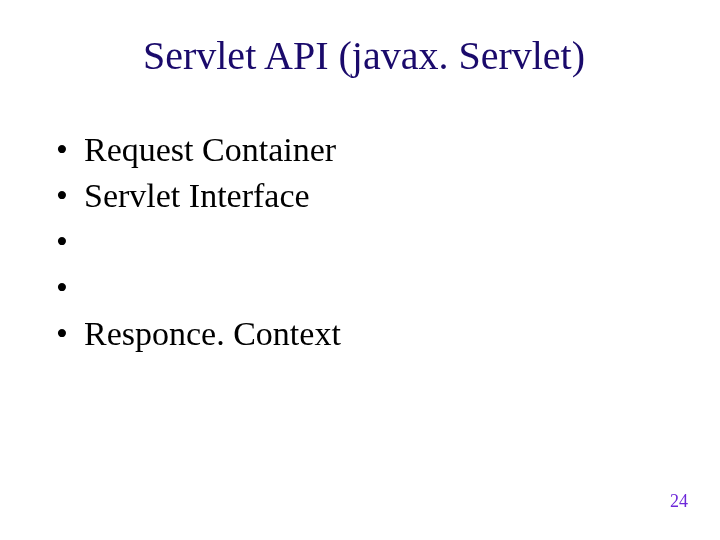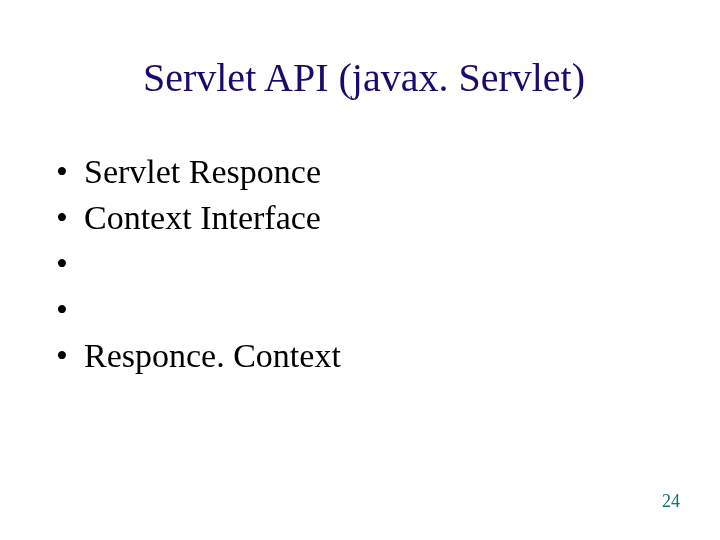--- a/index.html
+++ b/index.html
@@ -7,21 +7,21 @@
       width: 720px;
       height: 540px;
       background: #ffffff;
       font-family: "Times New Roman", Times, serif;
       position: relative;
       overflow: hidden;
     }
     .slide {
       width: 100%;
       height: 100%;
-      padding: 46px 40px 30px 48px;
+      padding: 24px 40px 30px 48px;
       position: relative;
     }
     .title {
       color: #1a0a6b;
       font-size: 40px;
       font-weight: normal;
       text-align: center;
       margin-bottom: 48px;
       margin-top: 8px;
     }
@@ -38,38 +38,38 @@
       align-items: baseline;
     }
     .bullets li .dot {
       display: inline-block;
       width: 28px;
       flex-shrink: 0;
     }
     .page-num {
       position: absolute;
       bottom: 28px;
-      right: 40px;
-      color: #0f766e;
+      right: 32px;
+      color: #6d28d9;
       font-size: 18px;
     }
   </style>
 </head>
 <body>
 
 <div class="slide">
   <h1 class="title">Servlet API (javax. Servlet)</h1>
   <ul class="bullets">
     <li>
       <span class="dot">•</span>
-      <span>Servlet Responce</span>
+      <span>Request Container</span>
     </li>
     <li>
       <span class="dot">•</span>
-      <span>Context Interface</span>
+      <span>Servlet Interface</span>
     </li>
     <li>
       <span class="dot">•</span>
     </li>
     <li>
       <span class="dot">•</span>
     </li>
     <li>
       <span class="dot">•</span>
       <span>Responce. Context</span>

